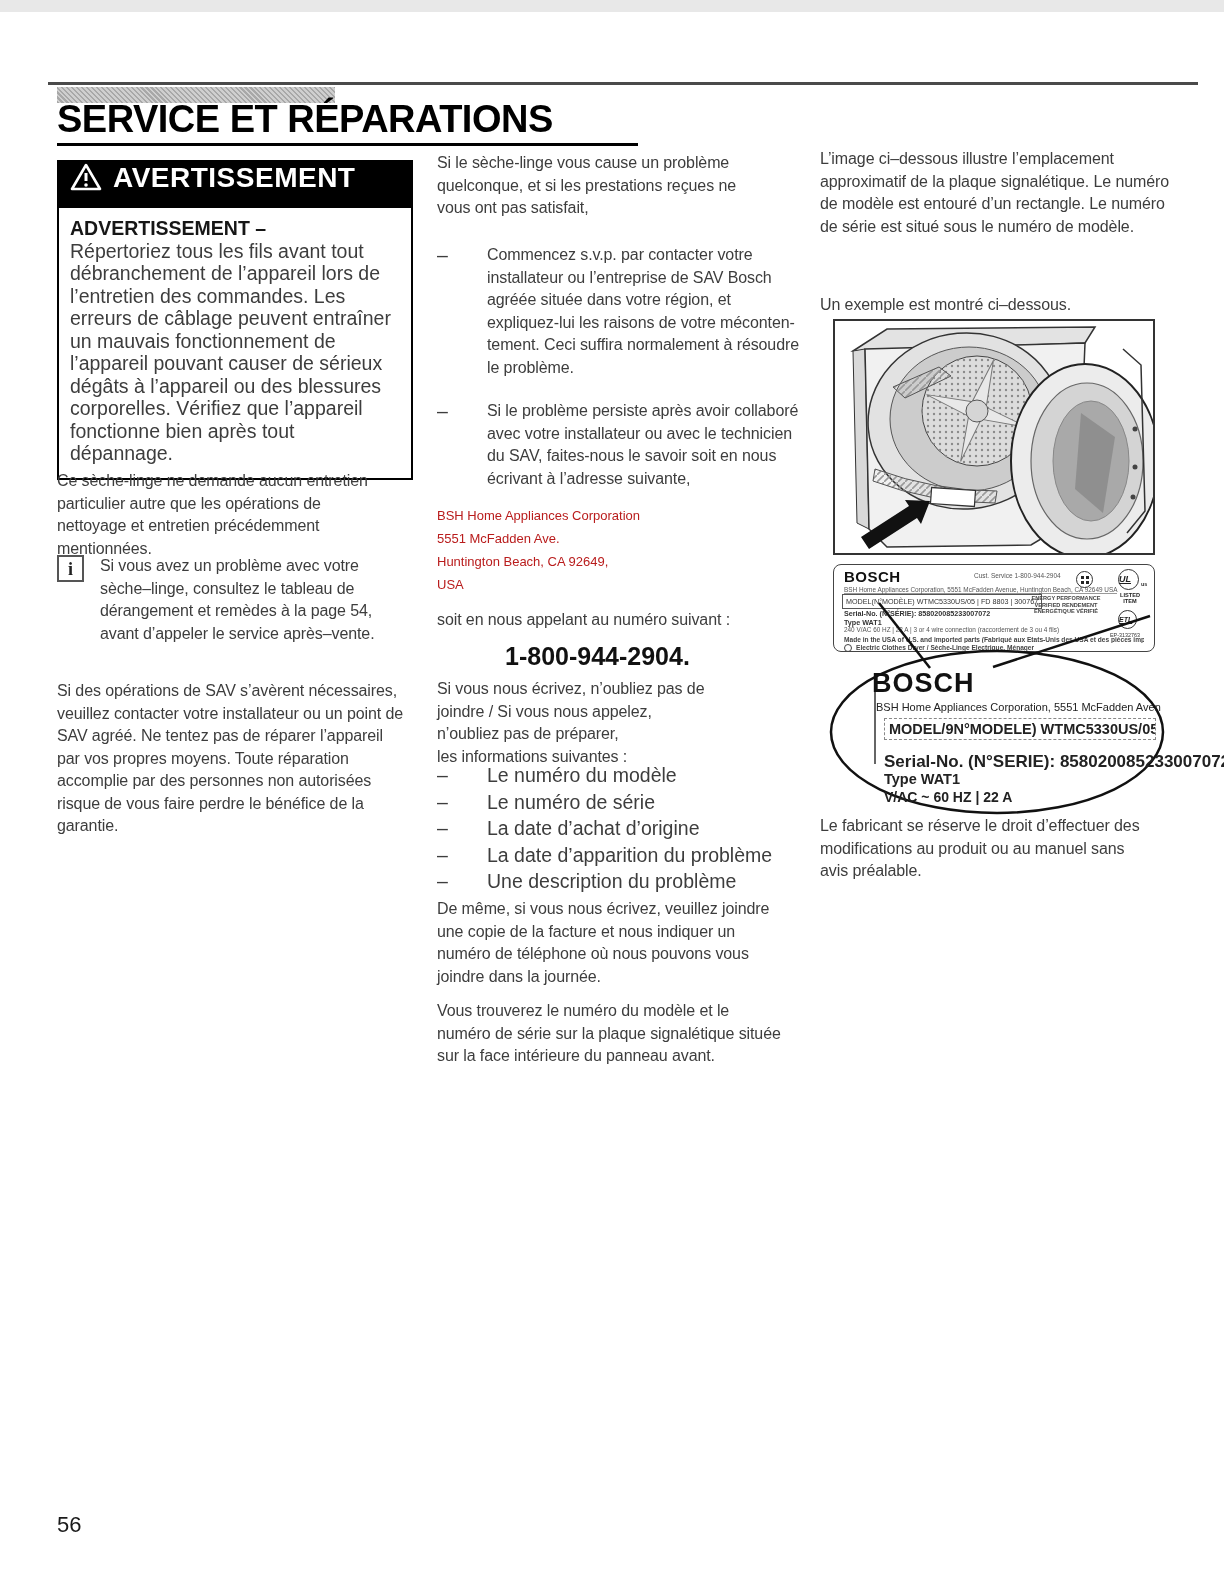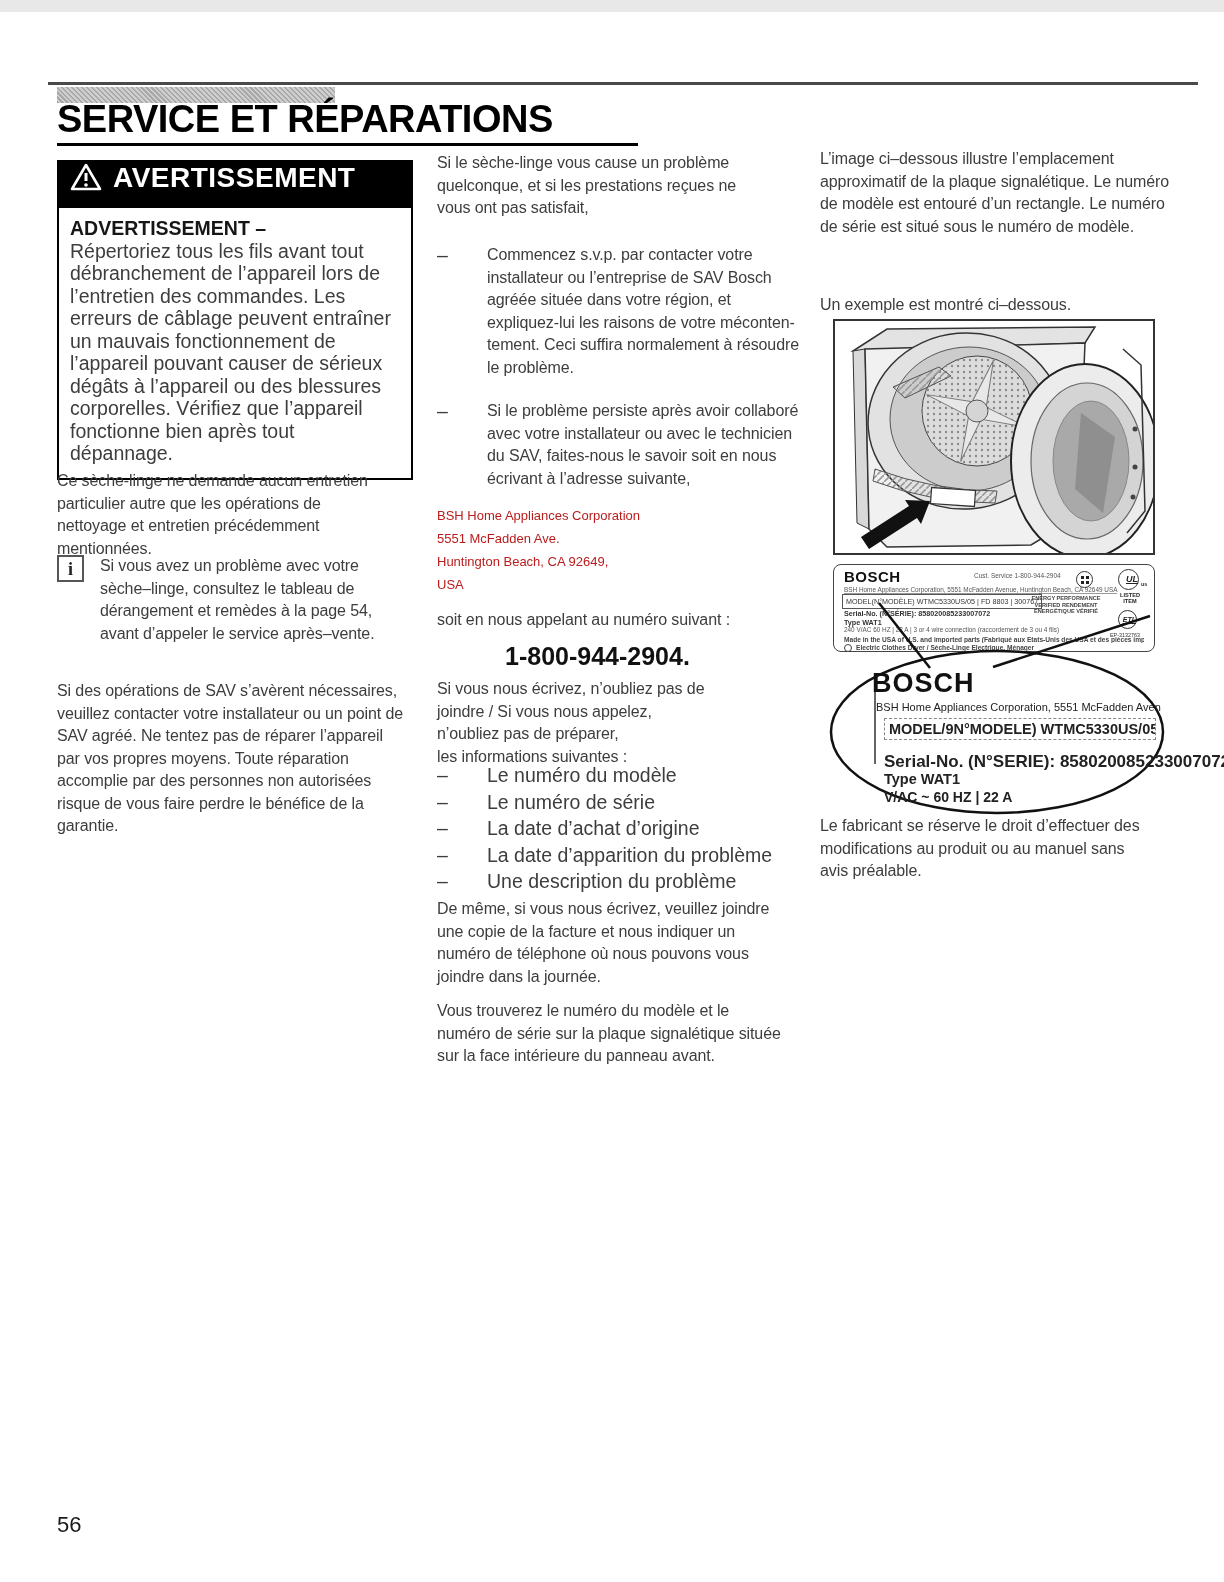--- a/index.html
+++ b/index.html
@@ -61,21 +61,21 @@
   .plate .modelbox { left:8px; top:29px; font-size:7.2px; font-weight:normal; color:#333;
     border:1px solid #555; padding:2px 3px; }
   .plate .serial { left:10px; top:44px; font-size:7.2px; font-weight:bold; color:#333; }
   .plate .type  { left:10px; top:53px; font-size:7.2px; font-weight:bold; color:#333; }
   .plate .power { left:10px; top:61px; font-size:6.4px; }
   .plate .madein { left:10px; top:71px; font-size:6.6px; font-weight:bold; color:#444; width:300px; white-space:nowrap; overflow:hidden; }
   .plate .product { left:22px; top:79px; font-size:6.6px; font-weight:bold; color:#444; }
   .plate .energy { left:196px; top:30px; width:72px; font-size:5.6px; font-weight:bold;
     color:#444; text-align:center; line-height:1.2; white-space:normal; }
   .circ { position:absolute; border:1.5px solid #333; border-radius:50%; color:#222;
-    text-align:right; font-weight:bold;text-decoration:underline; }
+    text-align:left; font-weight:bold;text-decoration:underline; }
   .plate .dotsicon { left:242px; top:6px; width:17px; height:17px; }
   .plate .dotsicon i { position:absolute; width:3px; height:3px; background:#222; }
   .plate .ulcirc { left:284px; top:4px; width:21px; height:21px; font-size:9px; line-height:19px; font-style:italic; }
   .plate .ulus { left:307px; top:16px; font-size:5.5px; color:#333; font-weight:bold; }
   .plate .listed { left:279px; top:27px; width:34px; font-size:5.6px; font-weight:bold; color:#222;
     text-align:center; line-height:1.15; white-space:normal; }
   .plate .etlcirc { left:284px; top:45px; width:19px; height:19px; font-size:7px; line-height:17px; font-style:italic; }
   .plate .etlcode { left:276px; top:67px; font-size:5.4px; color:#333; }
   .plate .applicon { left:10px; top:79px; width:8px; height:8px; border:1px solid #444;
     border-radius:50%; position:absolute; }

